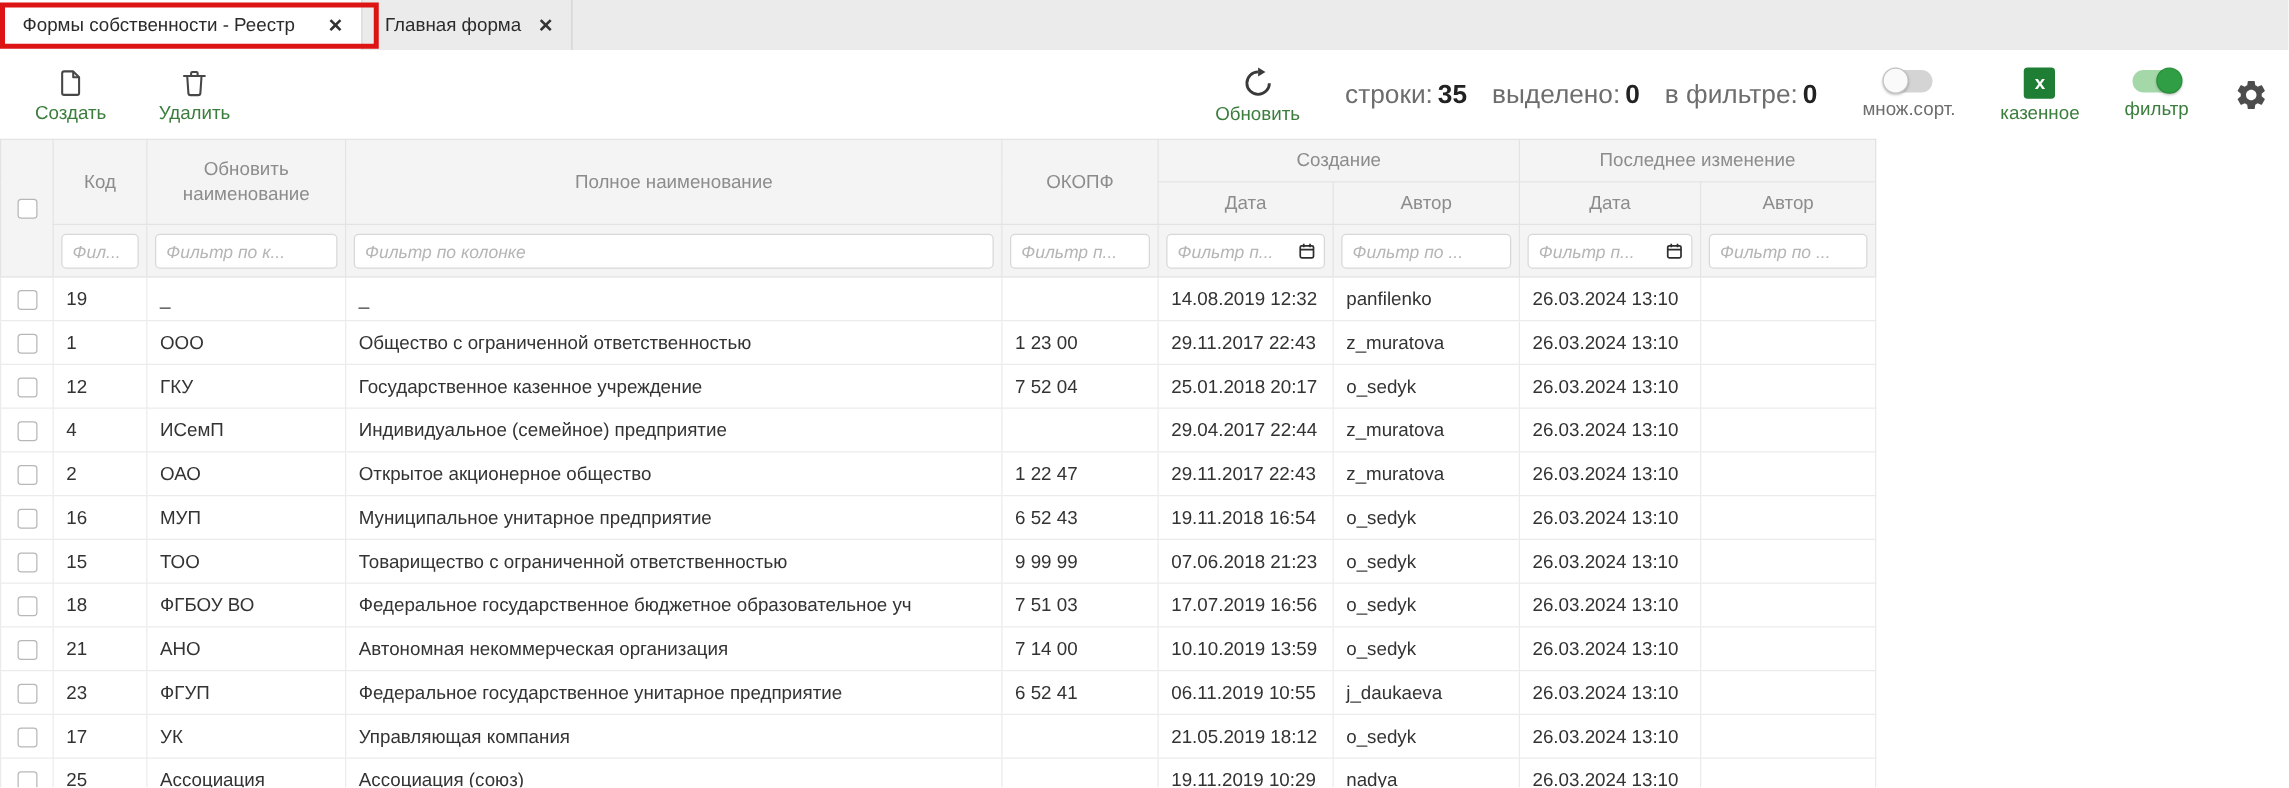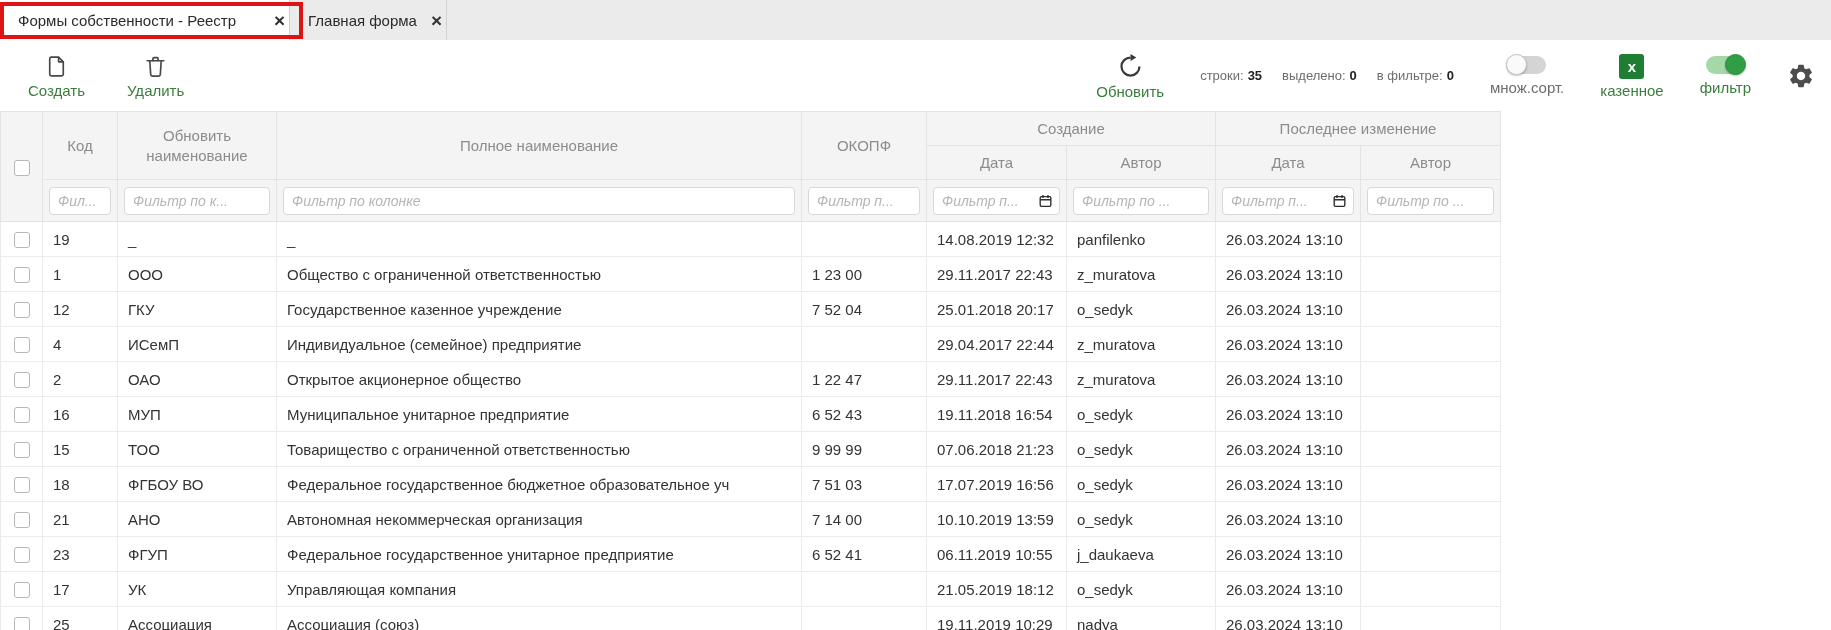--- a/index.html
+++ b/index.html
@@ -8,40 +8,40 @@
     font-family: "Liberation Sans", "DejaVu Sans", sans-serif;
     background: #ffffff;
     overflow: hidden;
   }
   .app { width: 1831px; height: 630px; overflow: hidden; position: relative; background: #fff; }
 
   
   .tabbar { height: 40px; background: #ebebeb; display: flex; align-items: stretch; position: relative; }
   .tab {
     display: flex; align-items: center; gap: 14px;
-    padding: 0 4px 0 18px; font-size: 15px; color: #2b2b2b;
+    padding: 0 15px 0 18px; font-size: 15px; color: #2b2b2b;
     border-right: 1px solid #d2d2d2; cursor: pointer; white-space: nowrap;
   }
   .tab.active { background: #fff; min-width: 290px; justify-content: space-between; }
   .tab .close { font-size: 19px; font-weight: 600; color: #333; line-height: 1; cursor: pointer; }
   .annotation-box {
     position: absolute; left: 0; top: 2px; width: 303px; height: 37px;
     border: 4px solid #dd1414; pointer-events: none; z-index: 10;
   }
 
   
   .toolbar { height: 71px; display: flex; align-items: center; padding: 0 16px 0 28px; background: #fff; }
   .left-group { display: flex; gap: 42px; }
   .right-group { margin-left: auto; display: flex; align-items: center; gap: 36px; }
   .tb-item { display: flex; flex-direction: column; align-items: center; justify-content: center; gap: 4px; cursor: pointer; }
   .tb-item .lbl { font-size: 15px; line-height: 1; color: #3a7d3c; }
   .tb-item .lbl.gray { color: #6d6d6d; text-align: center; }
   .tb-item svg { display: block; }
 
-  .stats { display: flex; gap: 20px; font-size: 13px; color: #6d6d6d; align-items: flex-start; }
+  .stats { display: flex; gap: 20px; font-size: 21px; color: #6d6d6d; align-items: flex-start; }
   .stats .stat b { color: #222; font-weight: 700; margin-left: 4px; }
 
   .toggle { width: 38px; height: 18px; border-radius: 9px; background: #d4d4d4; position: relative; margin-bottom: 2px; }
   .toggle .knob {
     width: 21px; height: 21px; border-radius: 50%; background: #fafafa;
     border: 1px solid #c2c2c2; position: absolute; top: -2px; left: -2px;
     box-shadow: 0 1px 2px rgba(0,0,0,.25);
   }
   .toggle.on { background: #a5d8a9; }
   .toggle.on .knob { left: auto; right: -2px; background: #2f9e44; border-color: #2a8f3c; }

